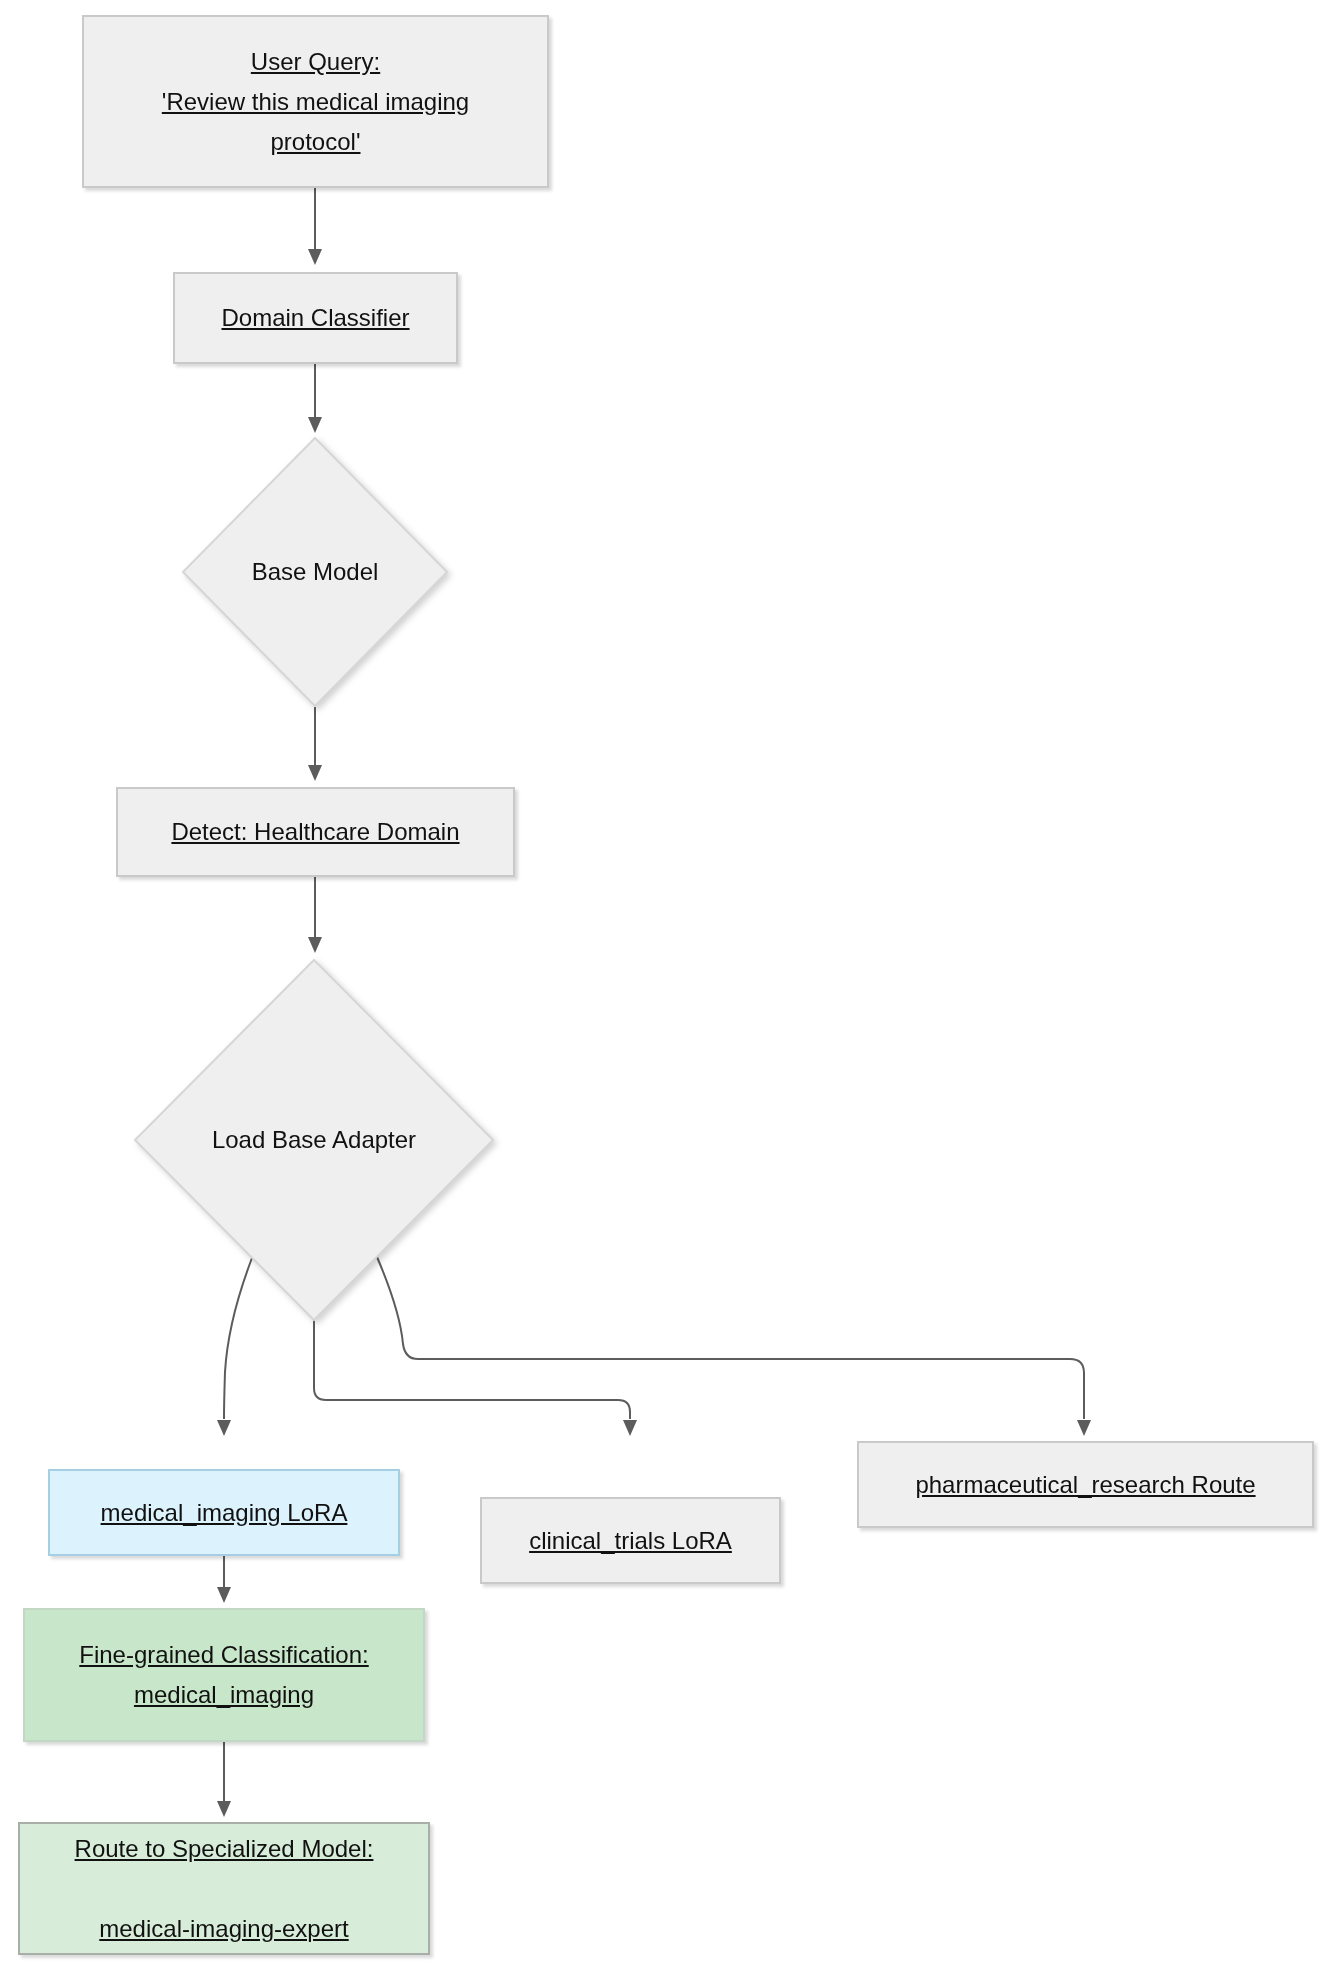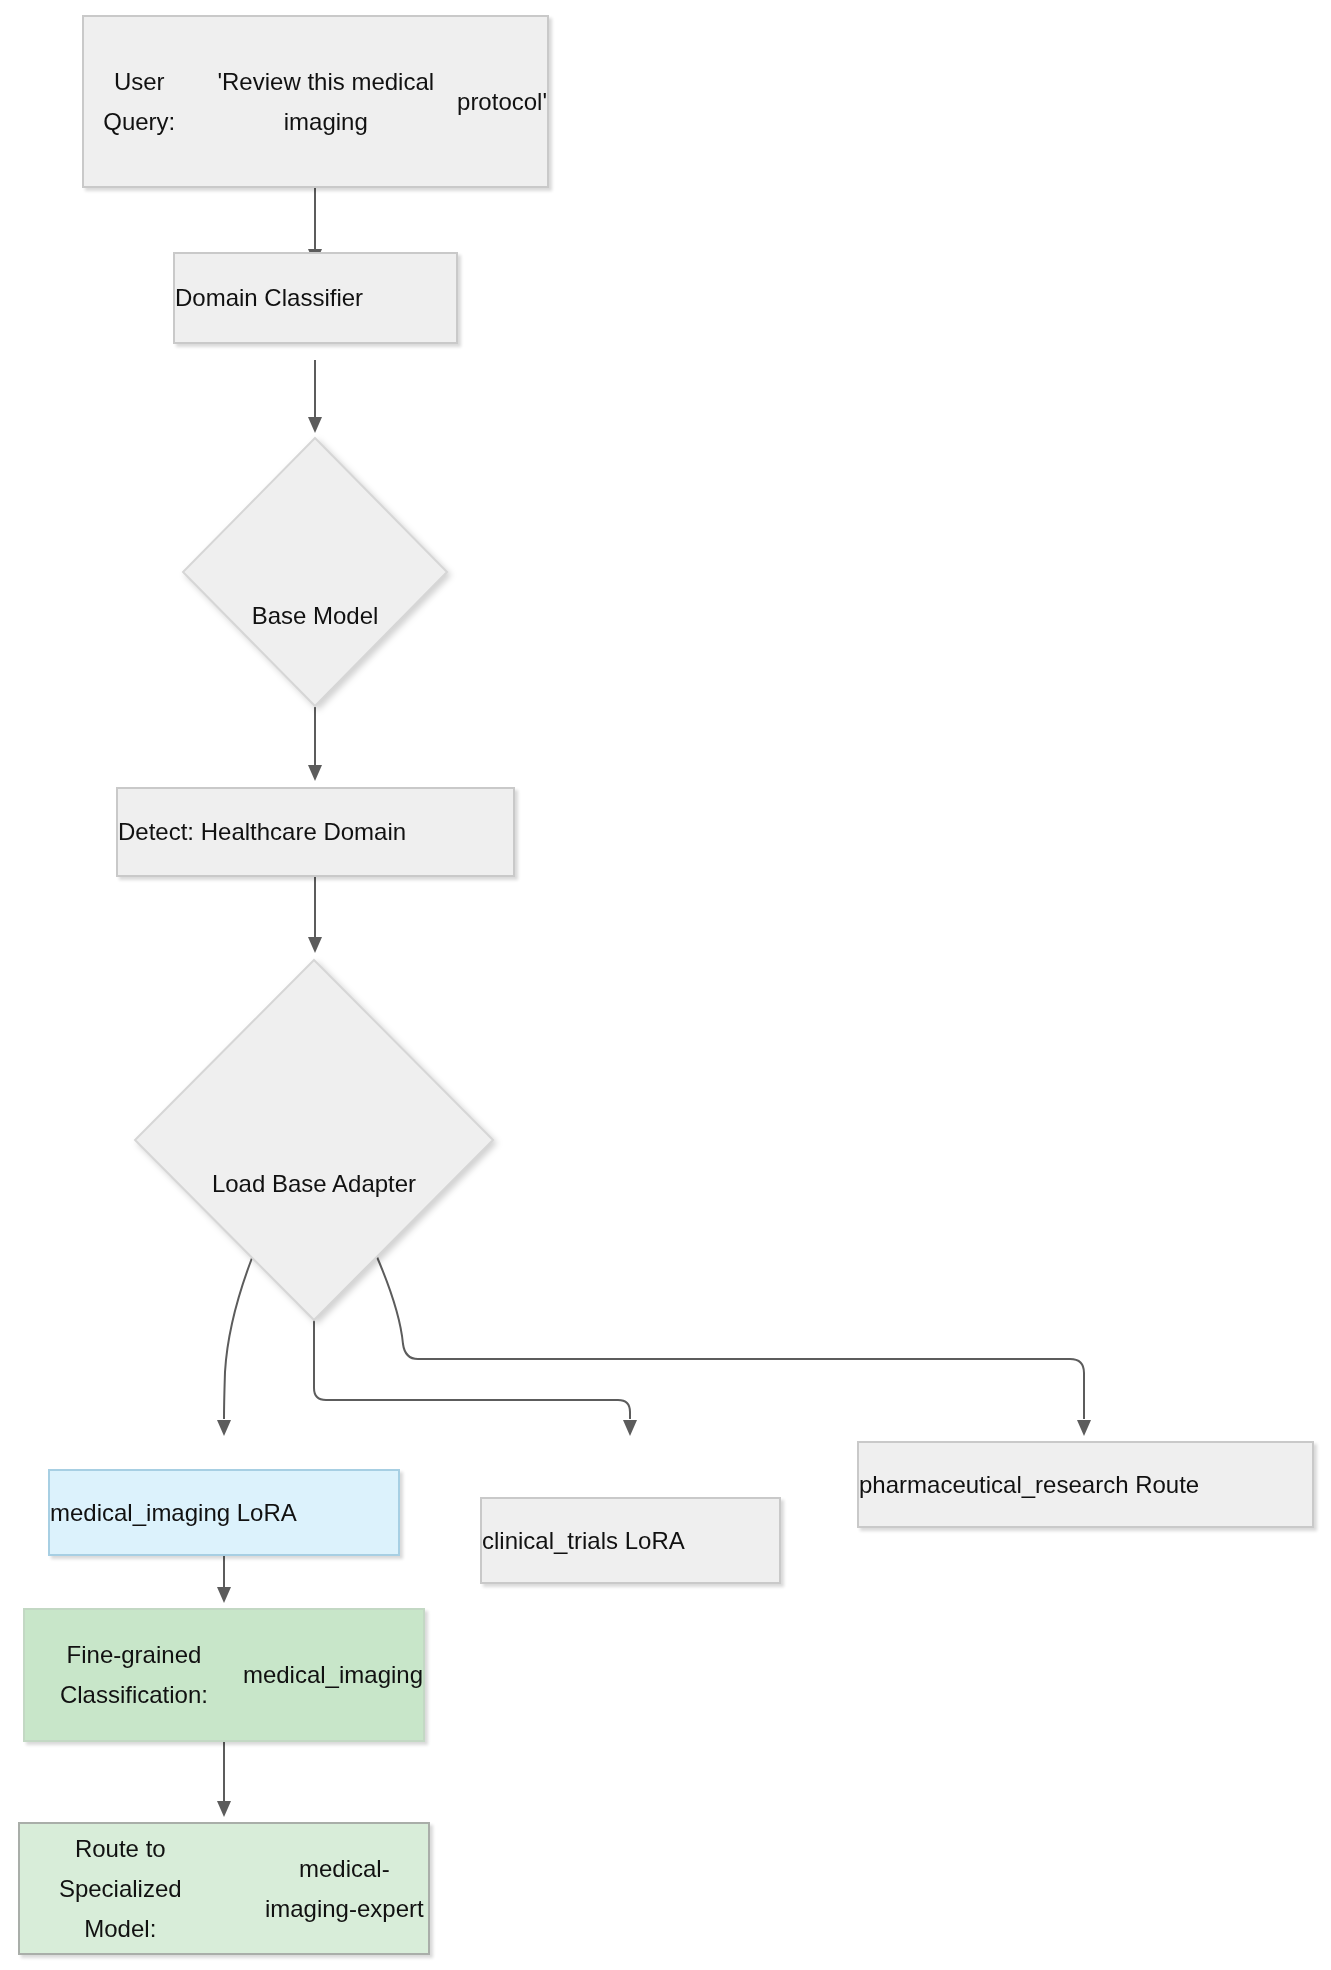--- a/index.html
+++ b/index.html
@@ -17,31 +17,32 @@
   }
   svg.edges{position:absolute;left:0;top:0;}
   svg .edge-path{fill:none;stroke:var(--edge-color);stroke-width:2px;}
   svg .arrow{fill:var(--edge-color);stroke:none;}
   svg .diamond{
     fill:var(--node-fill);stroke:#d6d6d6;stroke-width:2px;
     filter:drop-shadow(3px 3px 3px rgba(0,0,0,0.18));
   }
   .node{
     position:absolute;box-sizing:border-box;
-    display:flex;align-items:center;justify-content:space-between;
+    display:flex;flex-direction:column;align-items:center;justify-content:center;
     text-align:center;font-size:24px;line-height:40px;
     box-shadow:3px 3px 3px rgba(0,0,0,0.15);
+    text-decoration:underline;
   }
   .node.gray{background:var(--node-fill);border:2px solid var(--node-border);}
   .node.highlight{background:var(--highlight-fill);border:2px solid var(--highlight-border);margin-top:28px;}
   .node.success{background:var(--success-fill);border:2px solid var(--success-border);}
   .node.success-light{background:var(--success-light-fill);border:2px solid var(--success-light-border);gap:40px;}
   .diamond-label{
     position:absolute;transform:translate(-50%,-50%);
-    font-size:24px;white-space:nowrap;text-align:center;margin-top:44px;
+    font-size:24px;white-space:nowrap;text-align:center;
   }
 </style>
 </head>
 <body>
 
 <div class="canvas">
 
   <svg class="edges" width="1331" height="1970" viewBox="0 0 1331 1970">
 
     <g>
@@ -86,21 +87,21 @@
     <polygon class="diamond" points="315,438 447,572 315,706 183,572"></polygon>
     <polygon class="diamond" points="314,960 493,1140 314,1320 135,1140"></polygon>
   </svg>
 
   <div class="node gray" style="left:82px;top:15px;width:467px;height:173px">
     <div>User Query:</div>
     <div>'Review this medical imaging</div>
     <div>protocol'</div>
   </div>
 
-  <div class="node gray" style="left:173px;top:252px;width:285px;height:92px">
+  <div class="node gray" style="left:173px;top:272px;width:285px;height:92px">
     <div>Domain Classifier</div>
   </div>
 
   <div class="node gray" style="left:116px;top:787px;width:399px;height:90px">
     <div>Detect: Healthcare Domain</div>
   </div>
 
   <div class="node highlight" style="left:48px;top:1441px;width:352px;height:87px">
     <div>medical_imaging LoRA</div>
   </div>

